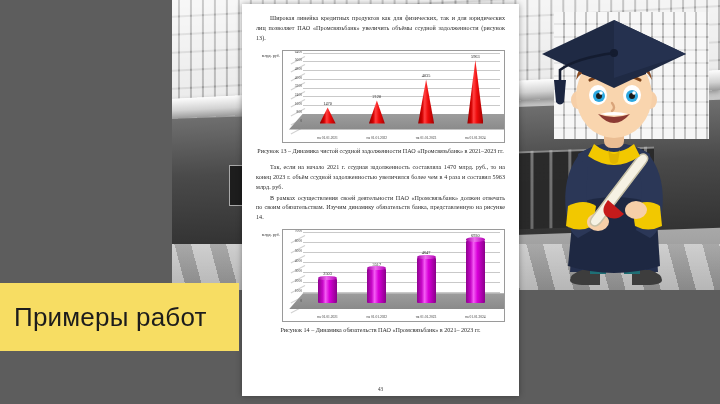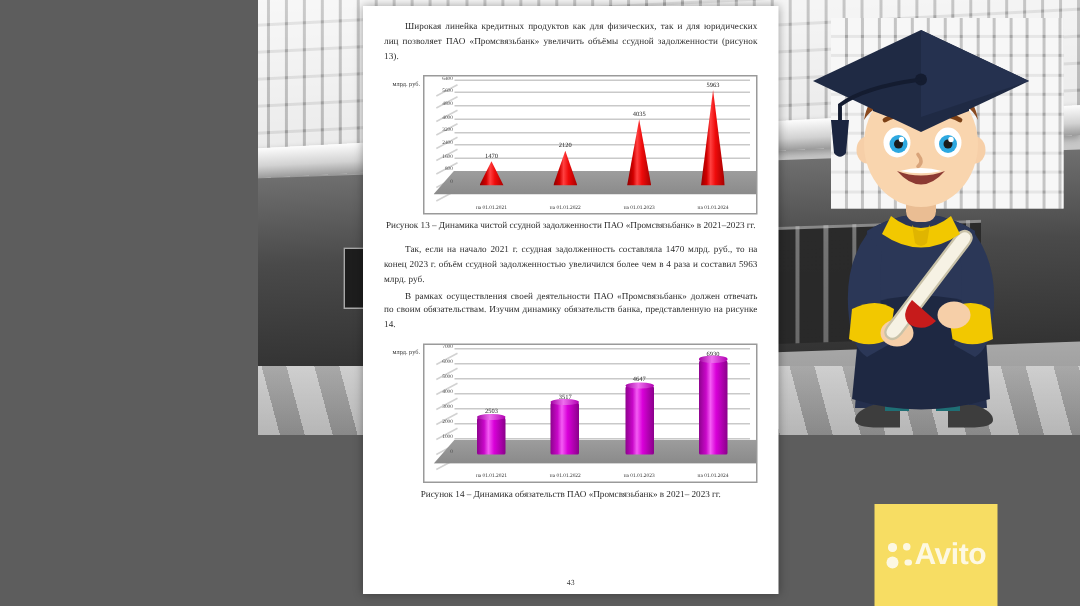--- a/index.html
+++ b/index.html
@@ -458,26 +458,18 @@
 
     <path d="M106 16 L178 50 L106 84 L34 50 Z" fill="#1f2a44"></path>
     <path d="M106 16 L178 50 L106 74 Z" fill="#25314f"></path>
 
     <circle cx="106" cy="49" r="4" fill="#141c30"></circle>
 
     <path d="M106 49 Q68 54 52 66 L52 76" stroke="#141c30" stroke-width="2.6" fill="none"></path>
     <path d="M46 76 l12 0 -2 22 q-4 5 -8 0z" fill="#1b2540"></path>
   </svg>
 
-
-  <div class="avito-block">
-    <div class="avito-logo">
-      <span class="avito-dots">
-        <i></i>
-          <i></i>
-          <i></i>
-          <i></i>
-      </span>
-      <span class="avito-word">Avito</span>
-    </div>
+  <div class="yellow-banner">
+    <div class="banner-text">Примеры работ</div>
   </div>
 
+
 </div>
 
 </body></html>

